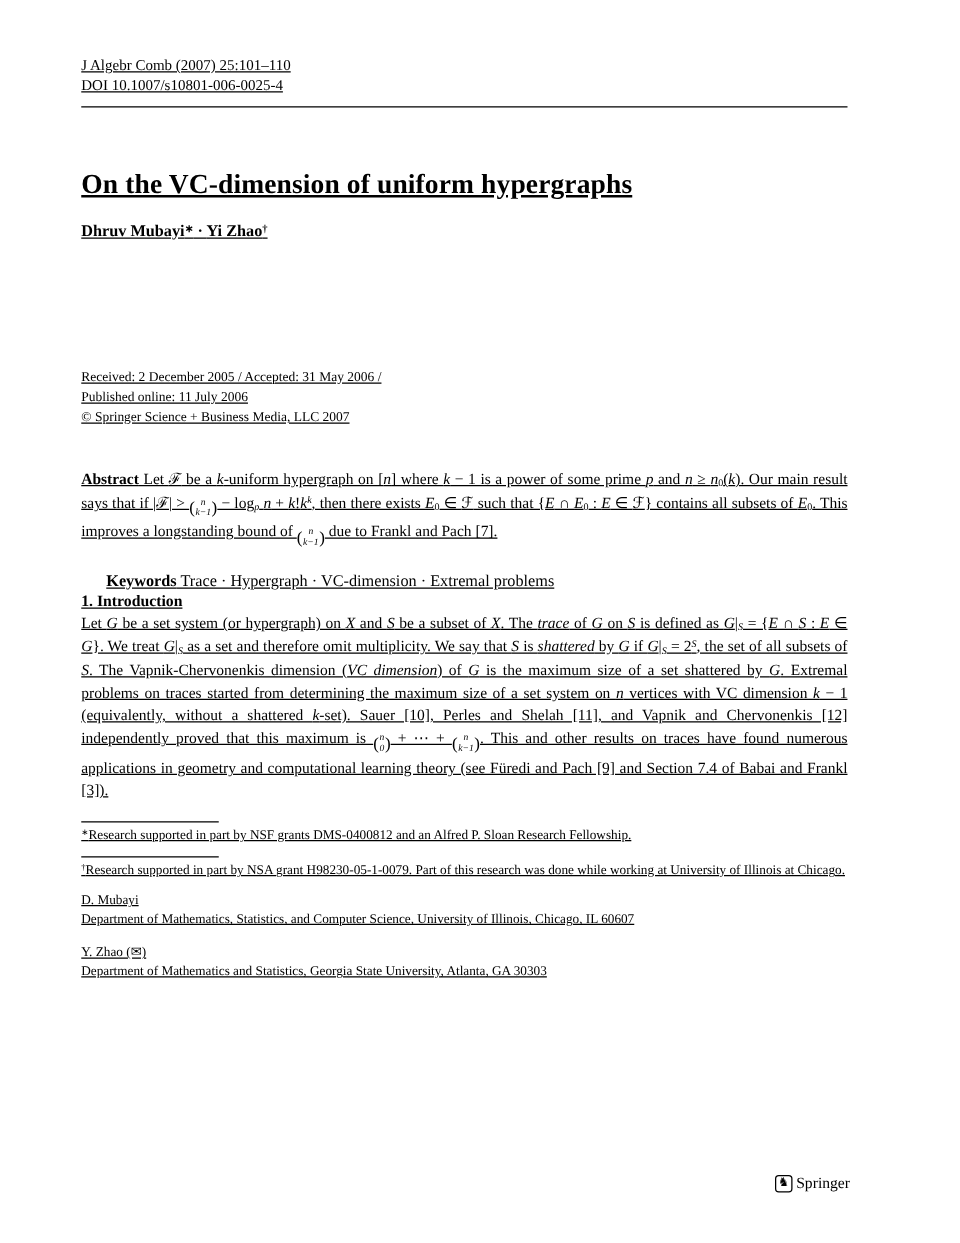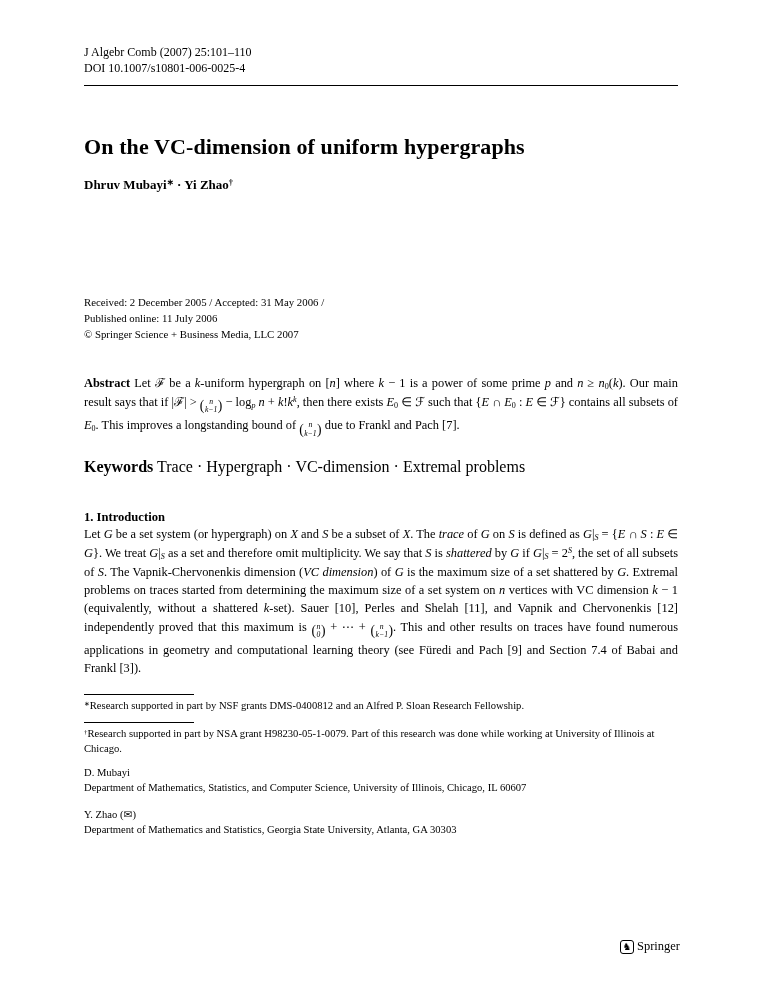--- a/index.html
+++ b/index.html
@@ -4,36 +4,36 @@
 <style>
   * { margin:0; padding:0; box-sizing:border-box; }
   html,body { background:#ffffff; }
   body {
     width:768px; height:994px;
     font-family:"Liberation Serif", serif;
     color:#000;
     position:relative;
     overflow:hidden;
   }
-  .page { position:relative; width:768px; height:994px; padding:44px 90px 0 84px; }
+  .page { position:relative; width:768px; height:994px; padding:44px 90px 0 65px;text-decoration:underline; }
 
   .jline { font-size:12px; line-height:1.35; }
   .head-rule { border:none; border-top:1.6px solid #000; margin-top:9px; }
 
   h1.title { font-size:22px; font-weight:bold; margin-top:48px; line-height:1.2; letter-spacing:0.1px; }
 
   .authors { margin-top:16px; font-size:13px; line-height:1.3; }
   .authors span { font-weight:bold; }
   .authors .sup { font-weight:bold; }
 
   .dates { margin-top:100px; font-size:10.8px; line-height:1.5; }
 
   p.abstract { margin-top:32px; font-size:12.4px; line-height:1.47; text-align:justify; }
-  p.keywords { margin-top:15px; font-size:16px; line-height:1.47; }
-  h2.section { margin-top:32px; font-size:12.6px; font-weight:bold; }
+  p.keywords { margin-top:15px; font-size:13px; line-height:1.47;margin-left:20px; }
+  h2.section { font-size:12.6px; font-weight:bold; }
   p.body-par { font-size:12.4px; line-height:1.47; text-align:justify; }
 
   .b { font-weight:bold; }
   .i { font-style:italic; }
   .sup  { font-size:0.65em; vertical-align:0.45em; }
   .sub  { font-size:0.65em; vertical-align:-0.25em; }
   .supi { font-size:0.65em; vertical-align:0.45em; font-style:italic; }
   .subi { font-size:0.65em; vertical-align:-0.25em; font-style:italic; }
 
   .binom { display:inline-flex; align-items:center; vertical-align:-0.35em; }

